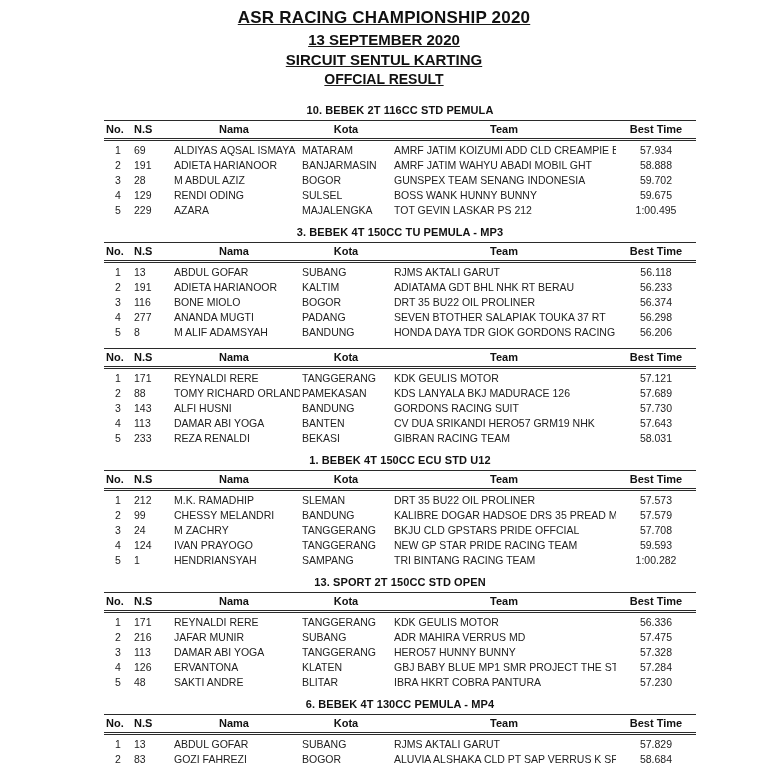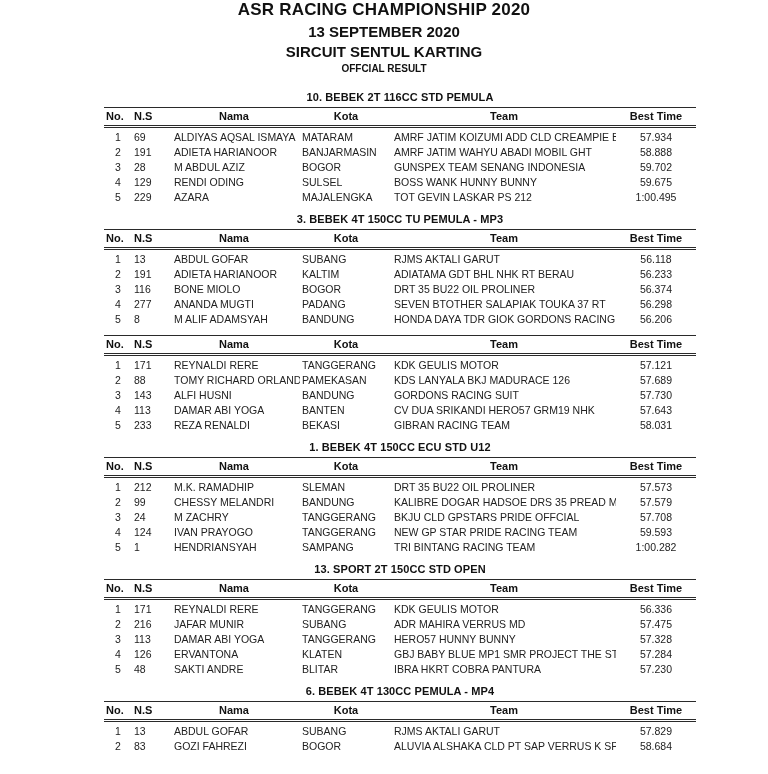--- a/index.html
+++ b/index.html
@@ -5,28 +5,28 @@
   * { margin: 0; padding: 0; box-sizing: border-box; }
   html, body {
     width: 768px;
     background: #ffffff;
     font-family: "Liberation Sans", sans-serif;
     color: #1b1b1b;
   }
   body { min-height: 774px; overflow: hidden; }
 
   
-  .doc-header { text-align: center; padding-top: 0; }
+  .doc-header { text-align: center; padding-top: 8px; text-decoration: underline; }
   .doc-title {
     font-size: 17px; font-weight: bold; color: #111;
     letter-spacing: 0.2px; margin-bottom: 3px;
   }
   .doc-date   { font-size: 15px; font-weight: bold; color: #111; margin-bottom: 3px; }
   .doc-venue  { font-size: 15px; font-weight: bold; color: #111; margin-bottom: 3px; }
-  .doc-result { font-size: 10px; font-weight: bold; color: #111; }
+  .doc-result { font-size: 14px; font-weight: bold; color: #111; }
 
   
   .sections { padding-top: 17px; }
   .result-section { margin-bottom: 8px; padding-left: 32px; }
   .section-title {
     text-align: center; font-size: 11px; font-weight: bold;
     color: #111; margin-bottom: 4px; letter-spacing: 0.1px;
   }
 
   table.results-table {

